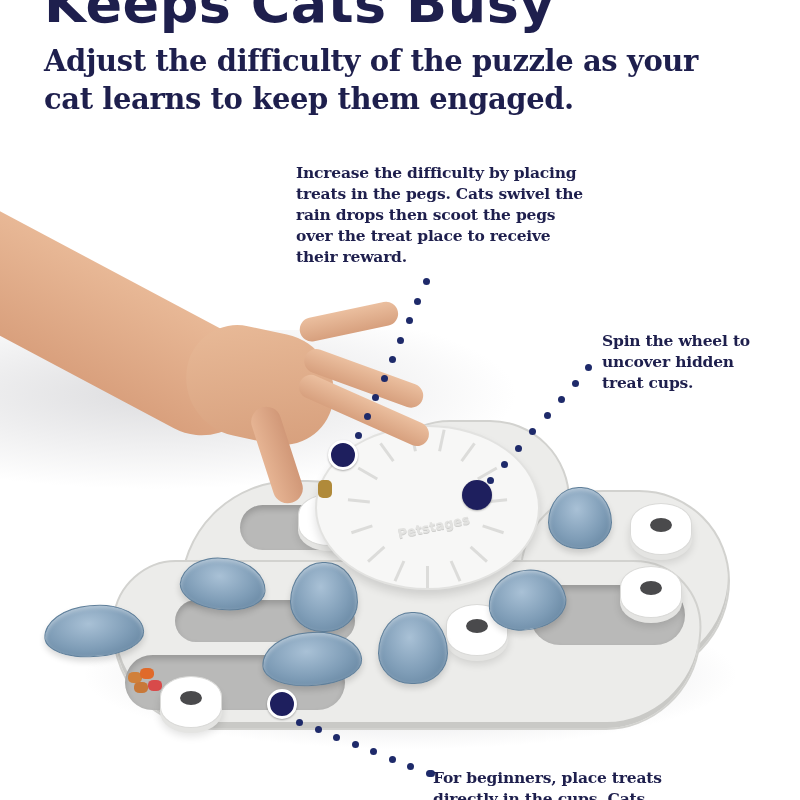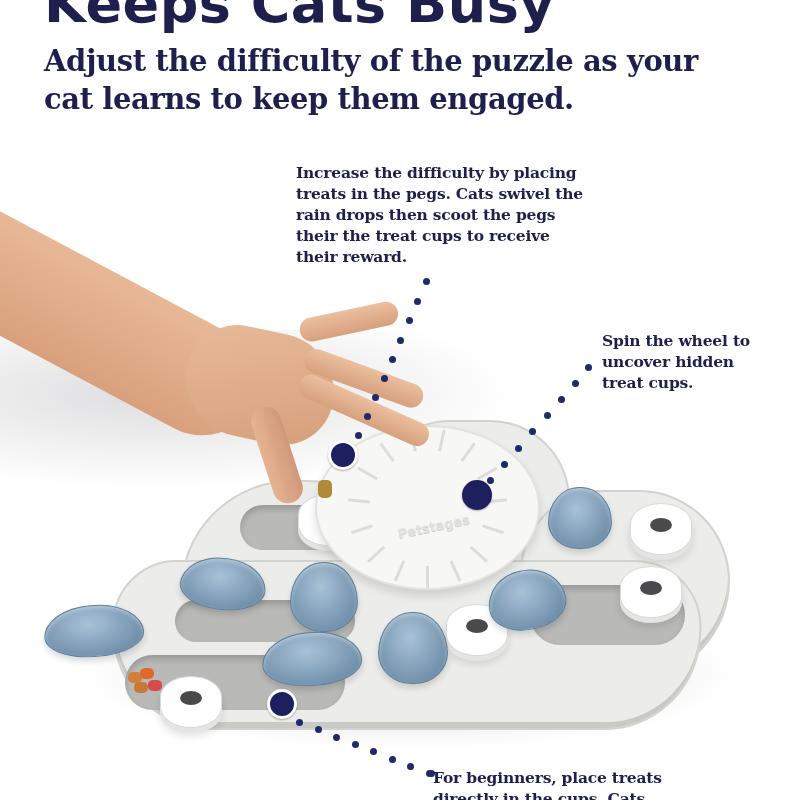--- a/index.html
+++ b/index.html
@@ -237,15 +237,15 @@
   </div>
 
   <div class="marker" style="left:328px;top:440px;"></div>
   <div class="marker" style="left:462px;top:480px;border-color:transparent;"></div>
   <div class="marker" style="left:267px;top:689px;"></div>
 </div>
 
 <div class="headline">Keeps Cats Busy</div>
 <div class="subhead">Adjust the difficulty of the puzzle as your cat learns to keep them engaged.</div>
 
-<div class="callout callout-top">Increase the difficulty by placing treats in the pegs. Cats swivel the rain drops then scoot the pegs their the treat cups to receive their reward.</div>
+<div class="callout callout-top">Increase the difficulty by placing treats in the pegs. Cats swivel the rain drops then scoot the pegs over the treat place to receive their reward.</div>
 <div class="callout callout-right">Spin the wheel to uncover hidden treat cups.</div>
 <div class="callout callout-bottom">For beginners, place treats directly in the cups. Cats swivel the rain drops to</div>
 
 </body></html>

